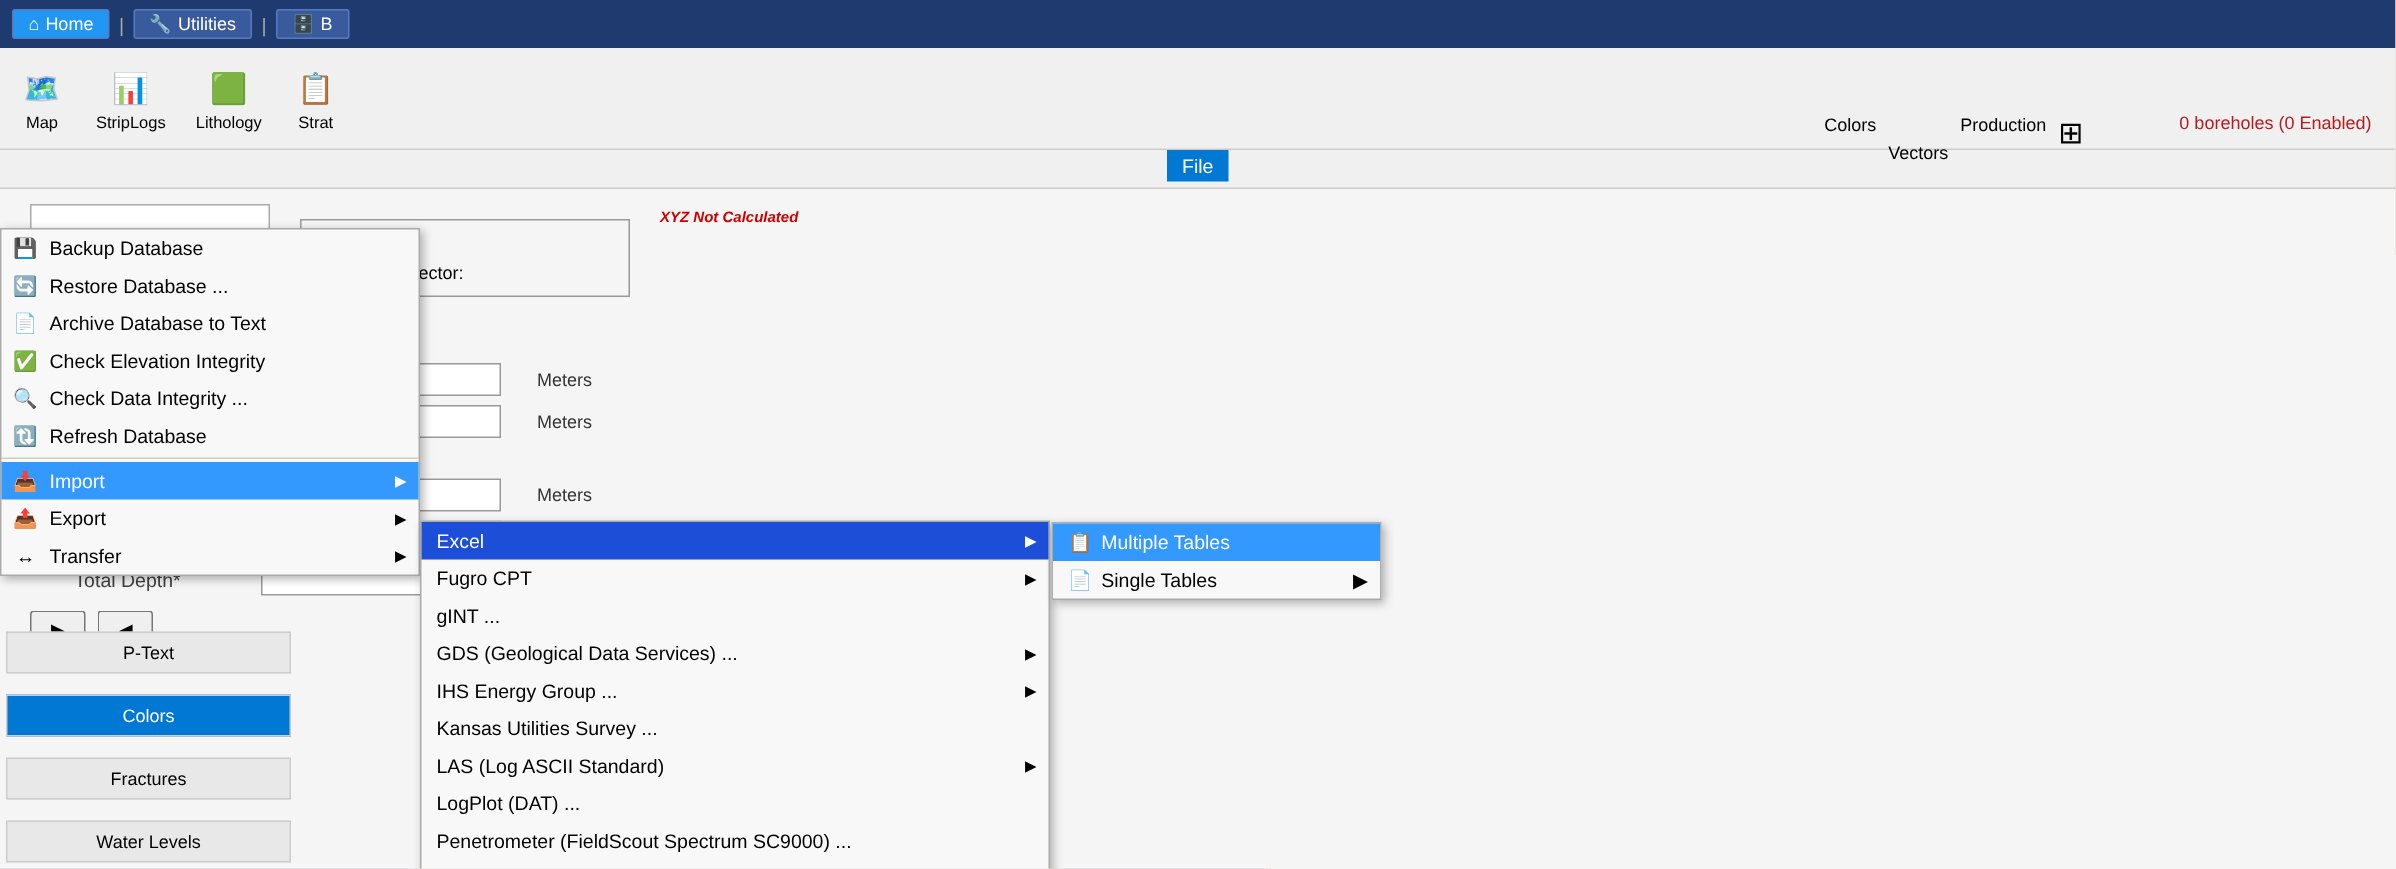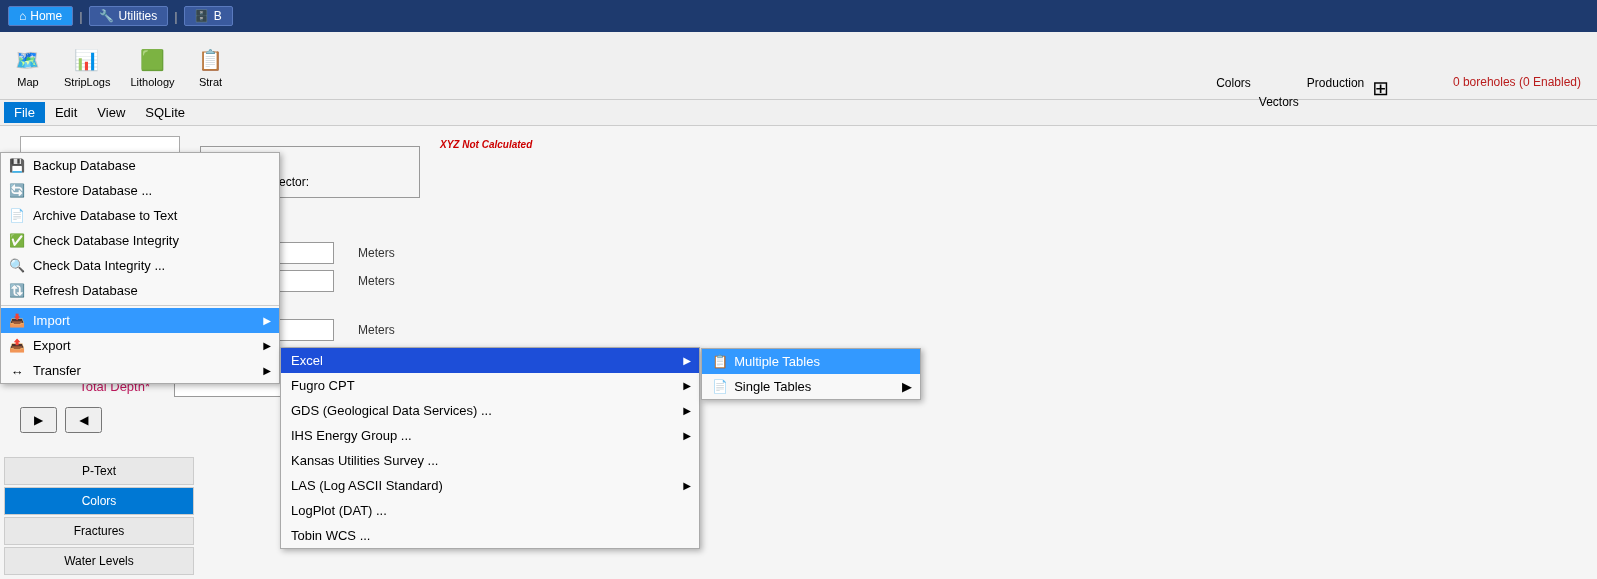--- a/index.html
+++ b/index.html
@@ -71,20 +71,21 @@
     }
 
     
     .menu-bar {
       background: #f0f0f0;
       border-bottom: 1px solid #ccc;
       display: flex;
       align-items: center;
       height: 26px;
       padding: 0 4px;
+      flex-direction: column;
     }
     .menu-bar-item {
       padding: 3px 10px;
       cursor: pointer;
       font-size: 13px;
     }
     .menu-bar-item:hover, .menu-bar-item.active {
       background: #0078d4;
       color: white;
     }
@@ -104,23 +105,23 @@
       position: relative;
     }
     .form-row {
       display: flex;
       align-items: center;
       margin-bottom: 6px;
       gap: 24px;
     }
     .form-label {
       width: 130px;
-      text-align: right;
-      font-size: 13px;
-      color: #be185d;
+      text-align: center;
+      font-size: 13px;
+      color: #404040;
     }
     .form-input {
       border: 1px solid #999;
       background: white;
       height: 22px;
       width: 160px;
       padding: 2px 4px;
       font-size: 12px;
     }
     .form-unit {
@@ -174,20 +175,21 @@
       background: white;
       border-bottom: 1px solid white;
     }
     .sidebar-btn {
       padding: 6px 10px;
       font-size: 12px;
       background: #e8e8e8;
       border: 1px solid #ccc;
       cursor: pointer;
       text-align: center;
+      margin-top: 12px;
     }
     .sidebar-btn.active {
       background: #0078d4;
       color: white;
     }
 
     
     .file-menu {
       position: absolute;
       top: 26px;
@@ -423,21 +425,21 @@
     <div class="file-menu-item">
       <span class="icon-area">🔄</span>
       <span>Restore Database ...</span>
     </div>
     <div class="file-menu-item">
       <span class="icon-area">📄</span>
       <span>Archive Database to Text</span>
     </div>
     <div class="file-menu-item">
       <span class="icon-area">✅</span>
-      <span>Check Database Integrity</span>
+      <span>Check Elevation Integrity</span>
     </div>
     <div class="file-menu-item">
       <span class="icon-area">🔍</span>
       <span>Check Data Integrity ...</span>
     </div>
     <div class="file-menu-item">
       <span class="icon-area">🔃</span>
       <span>Refresh Database</span>
     </div>
     <div class="menu-separator"></div>
@@ -461,36 +463,42 @@
   <div class="import-submenu">
     <div class="import-item highlighted">
       <span>Excel</span>
       <span class="arrow">▶</span>
     </div>
     <div class="import-item">
       <span>Fugro CPT</span>
       <span class="arrow">▶</span>
     </div>
     <div class="import-item">
+      <span>gINT ...</span>
+    </div>
+    <div class="import-item">
       <span>GDS (Geological Data Services) ...</span>
       <span class="arrow">▶</span>
     </div>
     <div class="import-item">
       <span>IHS Energy Group ...</span>
       <span class="arrow">▶</span>
     </div>
     <div class="import-item">
       <span>Kansas Utilities Survey ...</span>
     </div>
     <div class="import-item">
       <span>LAS (Log ASCII Standard)</span>
       <span class="arrow">▶</span>
     </div>
     <div class="import-item">
       <span>LogPlot (DAT) ...</span>
+    </div>
+    <div class="import-item">
+      <span>Penetrometer (FieldScout Spectrum SC9000) ...</span>
     </div>
     <div class="import-item">
       <span>Tobin WCS ...</span>
     </div>
 
     <div class="excel-submenu">
       <div class="excel-item highlighted">
         <span>📋</span>
         <span>Multiple Tables</span>
       </div>

